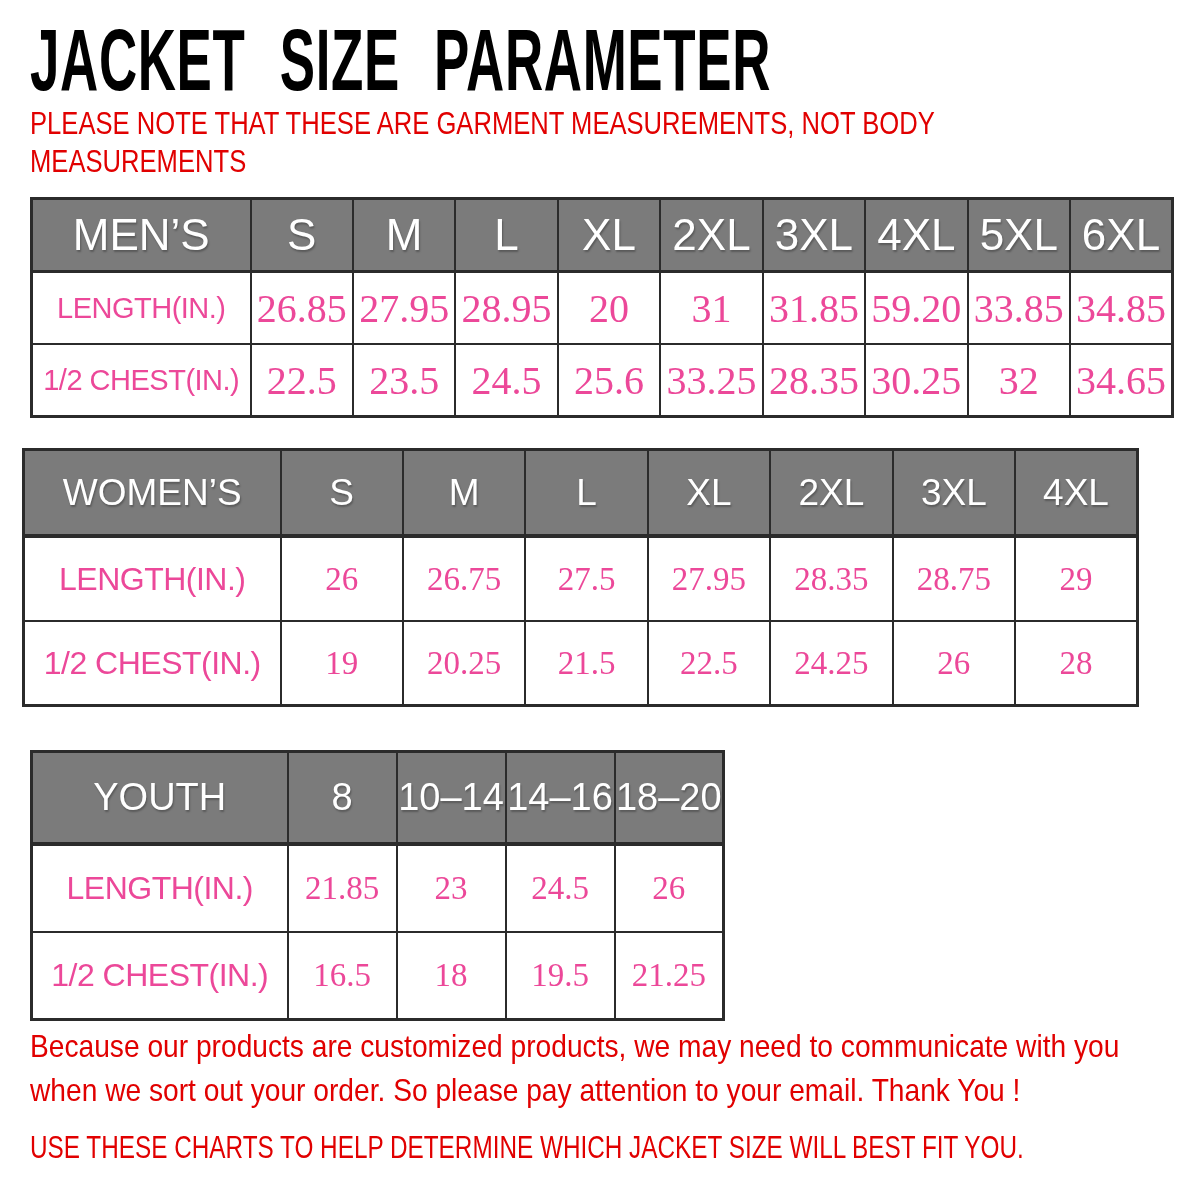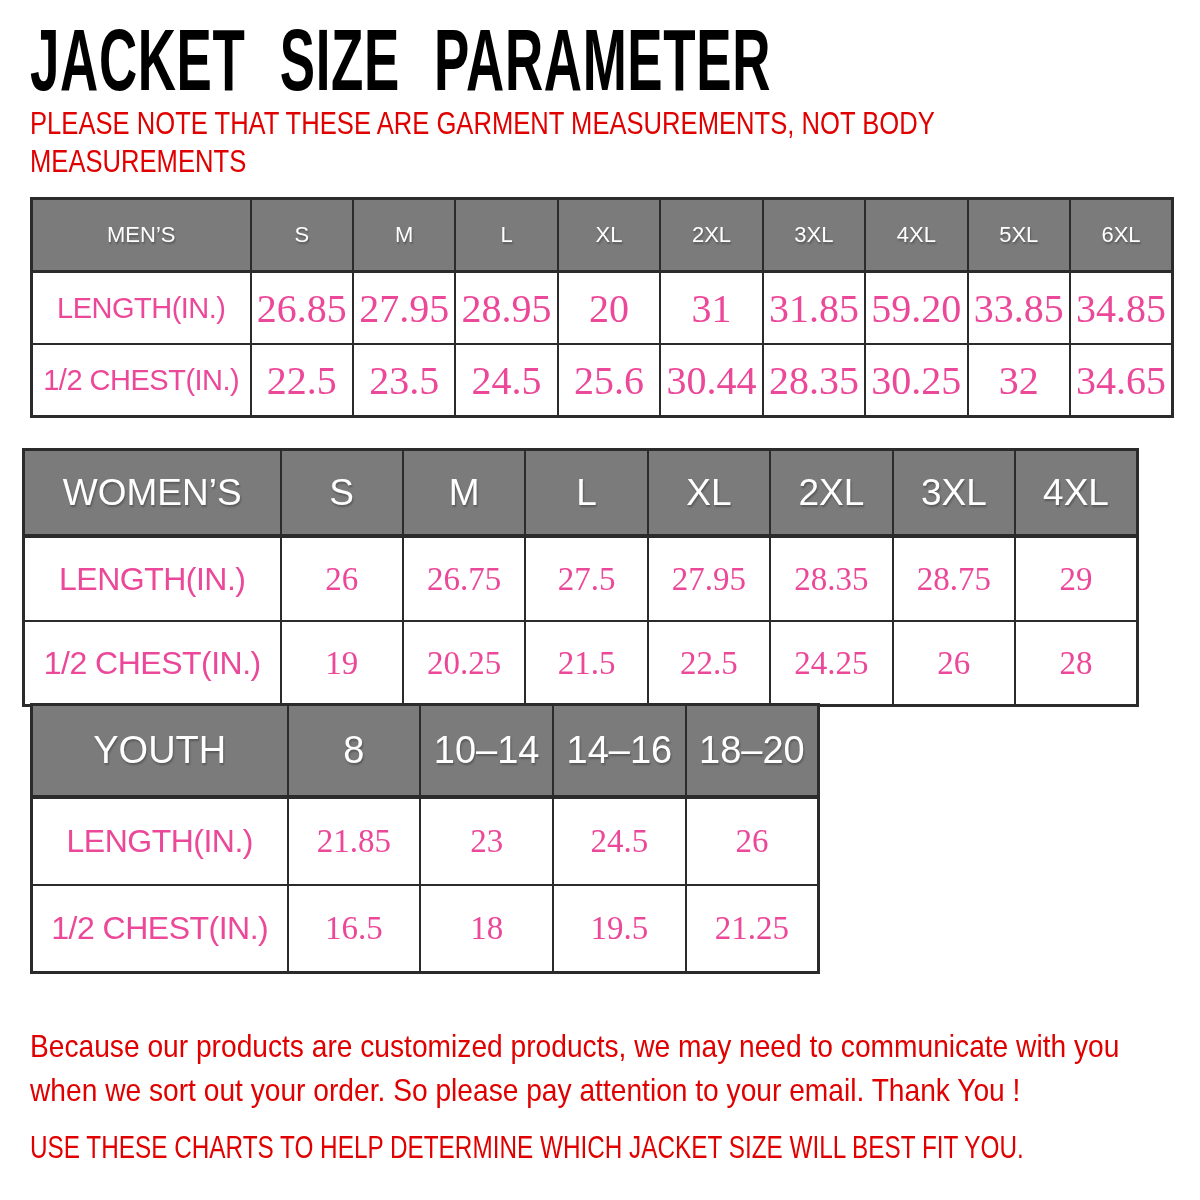--- a/index.html
+++ b/index.html
@@ -33,31 +33,31 @@
   .t th{
     background:#7b7b7b;color:#ffffff;font-weight:400;
     text-shadow:1px 2px 2px rgba(0,0,0,0.28);
     border-bottom-width:3px;
   }
   .t td{color:#ec4899;font-family:"Liberation Serif",serif;}
   .t td.rl{font-family:"Liberation Sans",sans-serif;letter-spacing:-0.5px;}
 
   .t-men{left:30px;top:197px;width:1144px;}
   .t-men col.lab{width:219px;}
-  .t-men th{font-size:22px;height:70px;}
+  .t-men th{font-size:44px;height:70px;}
   .t-men td{font-size:40px;height:70px;}
   .t-men td.rl{font-size:29px;}
 
   .t-women{left:22px;top:448px;width:1117px;}
   .t-women col.lab{width:257px;}
   .t-women th{font-size:37px;height:83px;border-bottom-width:4px;}
   .t-women td{font-size:33px;height:82px;}
   .t-women td.rl{font-size:32px;}
 
-  .t-youth{left:30px;top:703px;width:790px;}
+  .t-youth{left:30px;top:750px;width:695px;}
   .t-youth col.lab{width:256px;}
   .t-youth th{font-size:38px;height:89px;border-bottom-width:4px;}
   .t-youth td{font-size:33px;height:85px;}
   .t-youth td.rl{font-size:32px;}
 
   
   .footer-para{
     position:absolute;left:30px;top:1024px;margin:0;color:#e10000;
     font-size:32px;line-height:44px;white-space:nowrap;
     transform:scaleX(0.88);transform-origin:0 0;
@@ -109,21 +109,21 @@
       <td>59.20</td>
       <td>33.85</td>
       <td>34.85</td>
     </tr>
     <tr>
       <td class="rl">1/2 CHEST(IN.)</td>
       <td>22.5</td>
       <td>23.5</td>
       <td>24.5</td>
       <td>25.6</td>
-      <td>30.44</td>
+      <td>33.25</td>
       <td>28.35</td>
       <td>30.25</td>
       <td>32</td>
       <td>34.65</td>
     </tr>
   </tbody>
     </table>
 
   <table class="t t-women">
     <colgroup>

